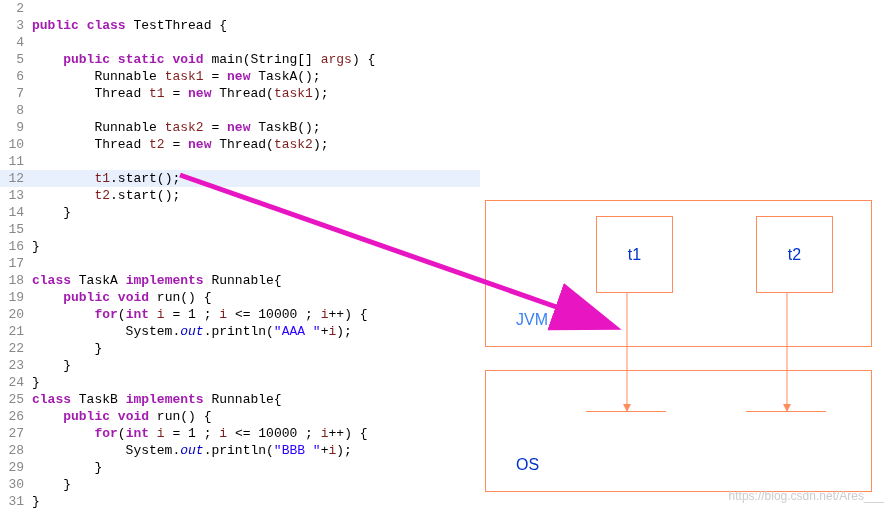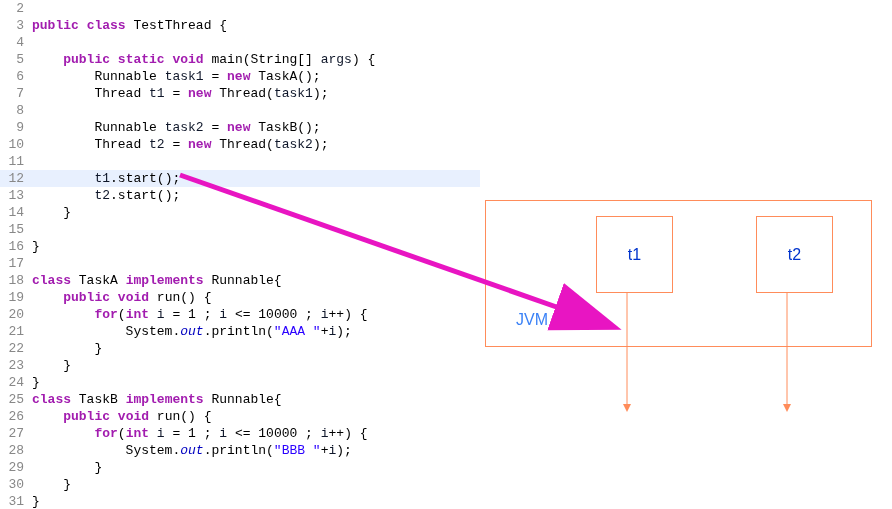--- a/index.html
+++ b/index.html
@@ -39,21 +39,21 @@
   }
   .code {
     flex: 1;
   }
   .hl {
     background: #e8f0fe;
   }
   .kw { color: #a21caf; font-weight: bold; }
   .str { color: #2a00ff; }
   .field { font-style: italic; color: #0000c0; margin-top: 40px; }
-  .param { color: #0f172a; }
+  .param { color: #7f1d1d; }
 
   
   .diagram {
     position: absolute;
     left: 480px;
     top: 200px;
     width: 400px;
     height: 300px;
   }
   .jvm-box {
@@ -135,33 +135,39 @@
 <div class="wrap">
 
 <div class="code-area" id="code-area"><div class="line "><span class="gutter">2</span><span class="code"></span></div><div class="line "><span class="gutter">3</span><span class="code"><span class="kw">public</span><span> </span><span class="kw">class</span><span> TestThread {</span></span></div><div class="line "><span class="gutter">4</span><span class="code"></span></div><div class="line "><span class="gutter">5</span><span class="code"><span>    </span><span class="kw">public</span><span> </span><span class="kw">static</span><span> </span><span class="kw">void</span><span> main(String[] </span><span class="param">args</span><span>) {</span></span></div><div class="line "><span class="gutter">6</span><span class="code"><span>        Runnable </span><span class="param">task1</span><span> = </span><span class="kw">new</span><span> TaskA();</span></span></div><div class="line "><span class="gutter">7</span><span class="code"><span>        Thread </span><span class="param">t1</span><span> = </span><span class="kw">new</span><span> Thread(</span><span class="param">task1</span><span>);</span></span></div><div class="line "><span class="gutter">8</span><span class="code"></span></div><div class="line "><span class="gutter">9</span><span class="code"><span>        Runnable </span><span class="param">task2</span><span> = </span><span class="kw">new</span><span> TaskB();</span></span></div><div class="line "><span class="gutter">10</span><span class="code"><span>        Thread </span><span class="param">t2</span><span> = </span><span class="kw">new</span><span> Thread(</span><span class="param">task2</span><span>);</span></span></div><div class="line "><span class="gutter">11</span><span class="code"></span></div><div class="line hl"><span class="gutter">12</span><span class="code"><span>        </span><span class="param">t1</span><span>.start();</span></span></div><div class="line "><span class="gutter">13</span><span class="code"><span>        </span><span class="param">t2</span><span>.start();</span></span></div><div class="line "><span class="gutter">14</span><span class="code"><span>    }</span></span></div><div class="line "><span class="gutter">15</span><span class="code"></span></div><div class="line "><span class="gutter">16</span><span class="code"><span>}</span></span></div><div class="line "><span class="gutter">17</span><span class="code"></span></div><div class="line "><span class="gutter">18</span><span class="code"><span class="kw">class</span><span> TaskA </span><span class="kw">implements</span><span> Runnable{</span></span></div><div class="line "><span class="gutter">19</span><span class="code"><span>    </span><span class="kw">public</span><span> </span><span class="kw">void</span><span> run() {</span></span></div><div class="line "><span class="gutter">20</span><span class="code"><span>        </span><span class="kw">for</span><span>(</span><span class="kw">int</span><span> </span><span class="param">i</span><span> = 1 ; </span><span class="param">i</span><span> &lt;= 10000 ; </span><span class="param">i</span><span>++) {</span></span></div><div class="line "><span class="gutter">21</span><span class="code"><span>            System.</span><span class="field">out</span><span>.println(</span><span class="str">"AAA "</span><span>+</span><span class="param">i</span><span>);</span></span></div><div class="line "><span class="gutter">22</span><span class="code"><span>        }</span></span></div><div class="line "><span class="gutter">23</span><span class="code"><span>    }</span></span></div><div class="line "><span class="gutter">24</span><span class="code"><span>}</span></span></div><div class="line "><span class="gutter">25</span><span class="code"><span class="kw">class</span><span> TaskB </span><span class="kw">implements</span><span> Runnable{</span></span></div><div class="line "><span class="gutter">26</span><span class="code"><span>    </span><span class="kw">public</span><span> </span><span class="kw">void</span><span> run() {</span></span></div><div class="line "><span class="gutter">27</span><span class="code"><span>        </span><span class="kw">for</span><span>(</span><span class="kw">int</span><span> </span><span class="param">i</span><span> = 1 ; </span><span class="param">i</span><span> &lt;= 10000 ; </span><span class="param">i</span><span>++) {</span></span></div><div class="line "><span class="gutter">28</span><span class="code"><span>            System.</span><span class="field">out</span><span>.println(</span><span class="str">"BBB "</span><span>+</span><span class="param">i</span><span>);</span></span></div><div class="line "><span class="gutter">29</span><span class="code"><span>        }</span></span></div><div class="line "><span class="gutter">30</span><span class="code"><span>    }</span></span></div><div class="line "><span class="gutter">31</span><span class="code"><span>}</span></span></div></div>
 
 <div class="diagram">
   <div class="jvm-box">
     <div class="jvm-label">JVM</div>
     <div class="tbox t1">t1</div>
     <div class="tbox t2">t2</div>
   </div>
+  <div class="os-box">
+    <div class="os-label">OS</div>
+    <div class="osline ol1"></div>
+    <div class="osline ol2"></div>
+  </div>
 </div>
 
 <svg class="overlay">
   <defs>
     <marker id="arrow-magenta" markerWidth="14" markerHeight="14" refX="2" refY="5" orient="auto">
       <path d="M0,0 L0,10 L14,5 z" fill="#e815c2"></path>
     </marker>
     <marker id="arrow-orange" markerWidth="8" markerHeight="8" refX="4" refY="4" orient="auto">
       <path d="M0,0 L0,8 L8,4 z" fill="#ff8c5a"></path>
     </marker>
   </defs>
 
   <line x1="180" y1="175" x2="565" y2="310" stroke="#e815c2" stroke-width="5" marker-end="url(#arrow-magenta)"></line>
 
   <line x1="627" y1="292" x2="627" y2="408" stroke="#ff8c5a" stroke-width="1" marker-end="url(#arrow-orange)"></line>
 
   <line x1="787" y1="292" x2="787" y2="408" stroke="#ff8c5a" stroke-width="1" marker-end="url(#arrow-orange)"></line>
 </svg>
 
+<div class="watermark">https://blog.csdn.net/Ares___</div>
 
 </div>
 
 </body></html>

